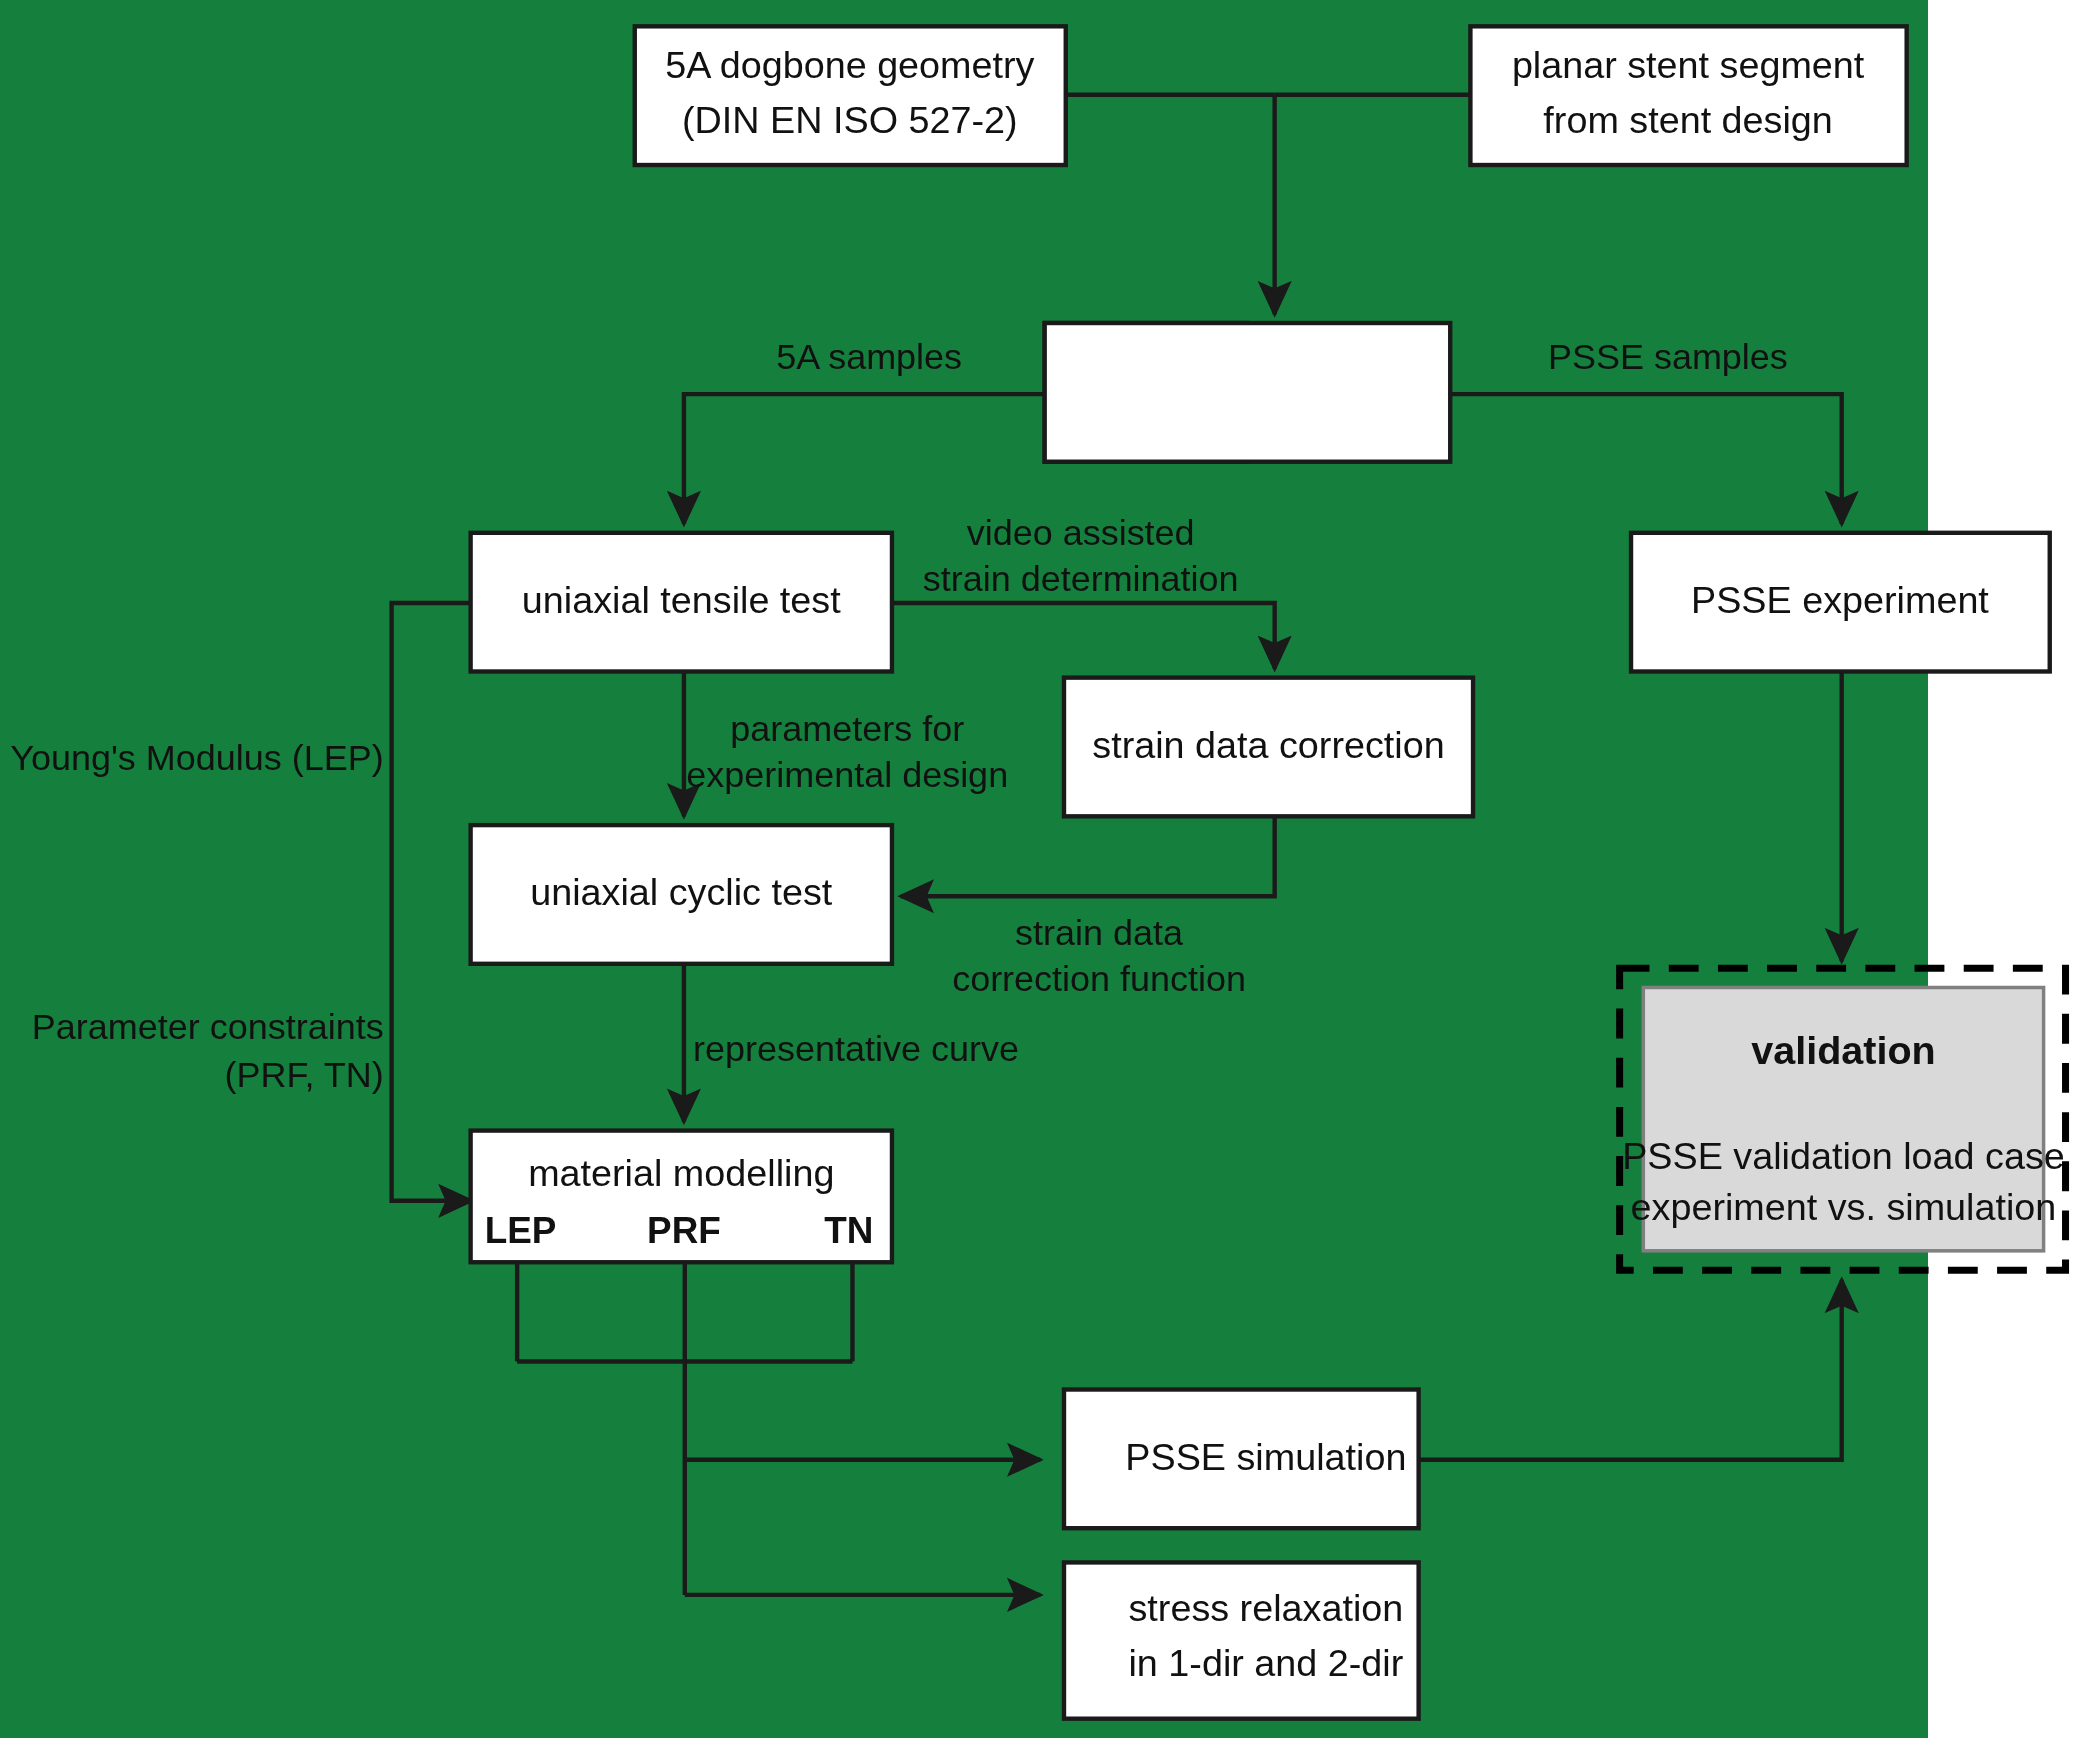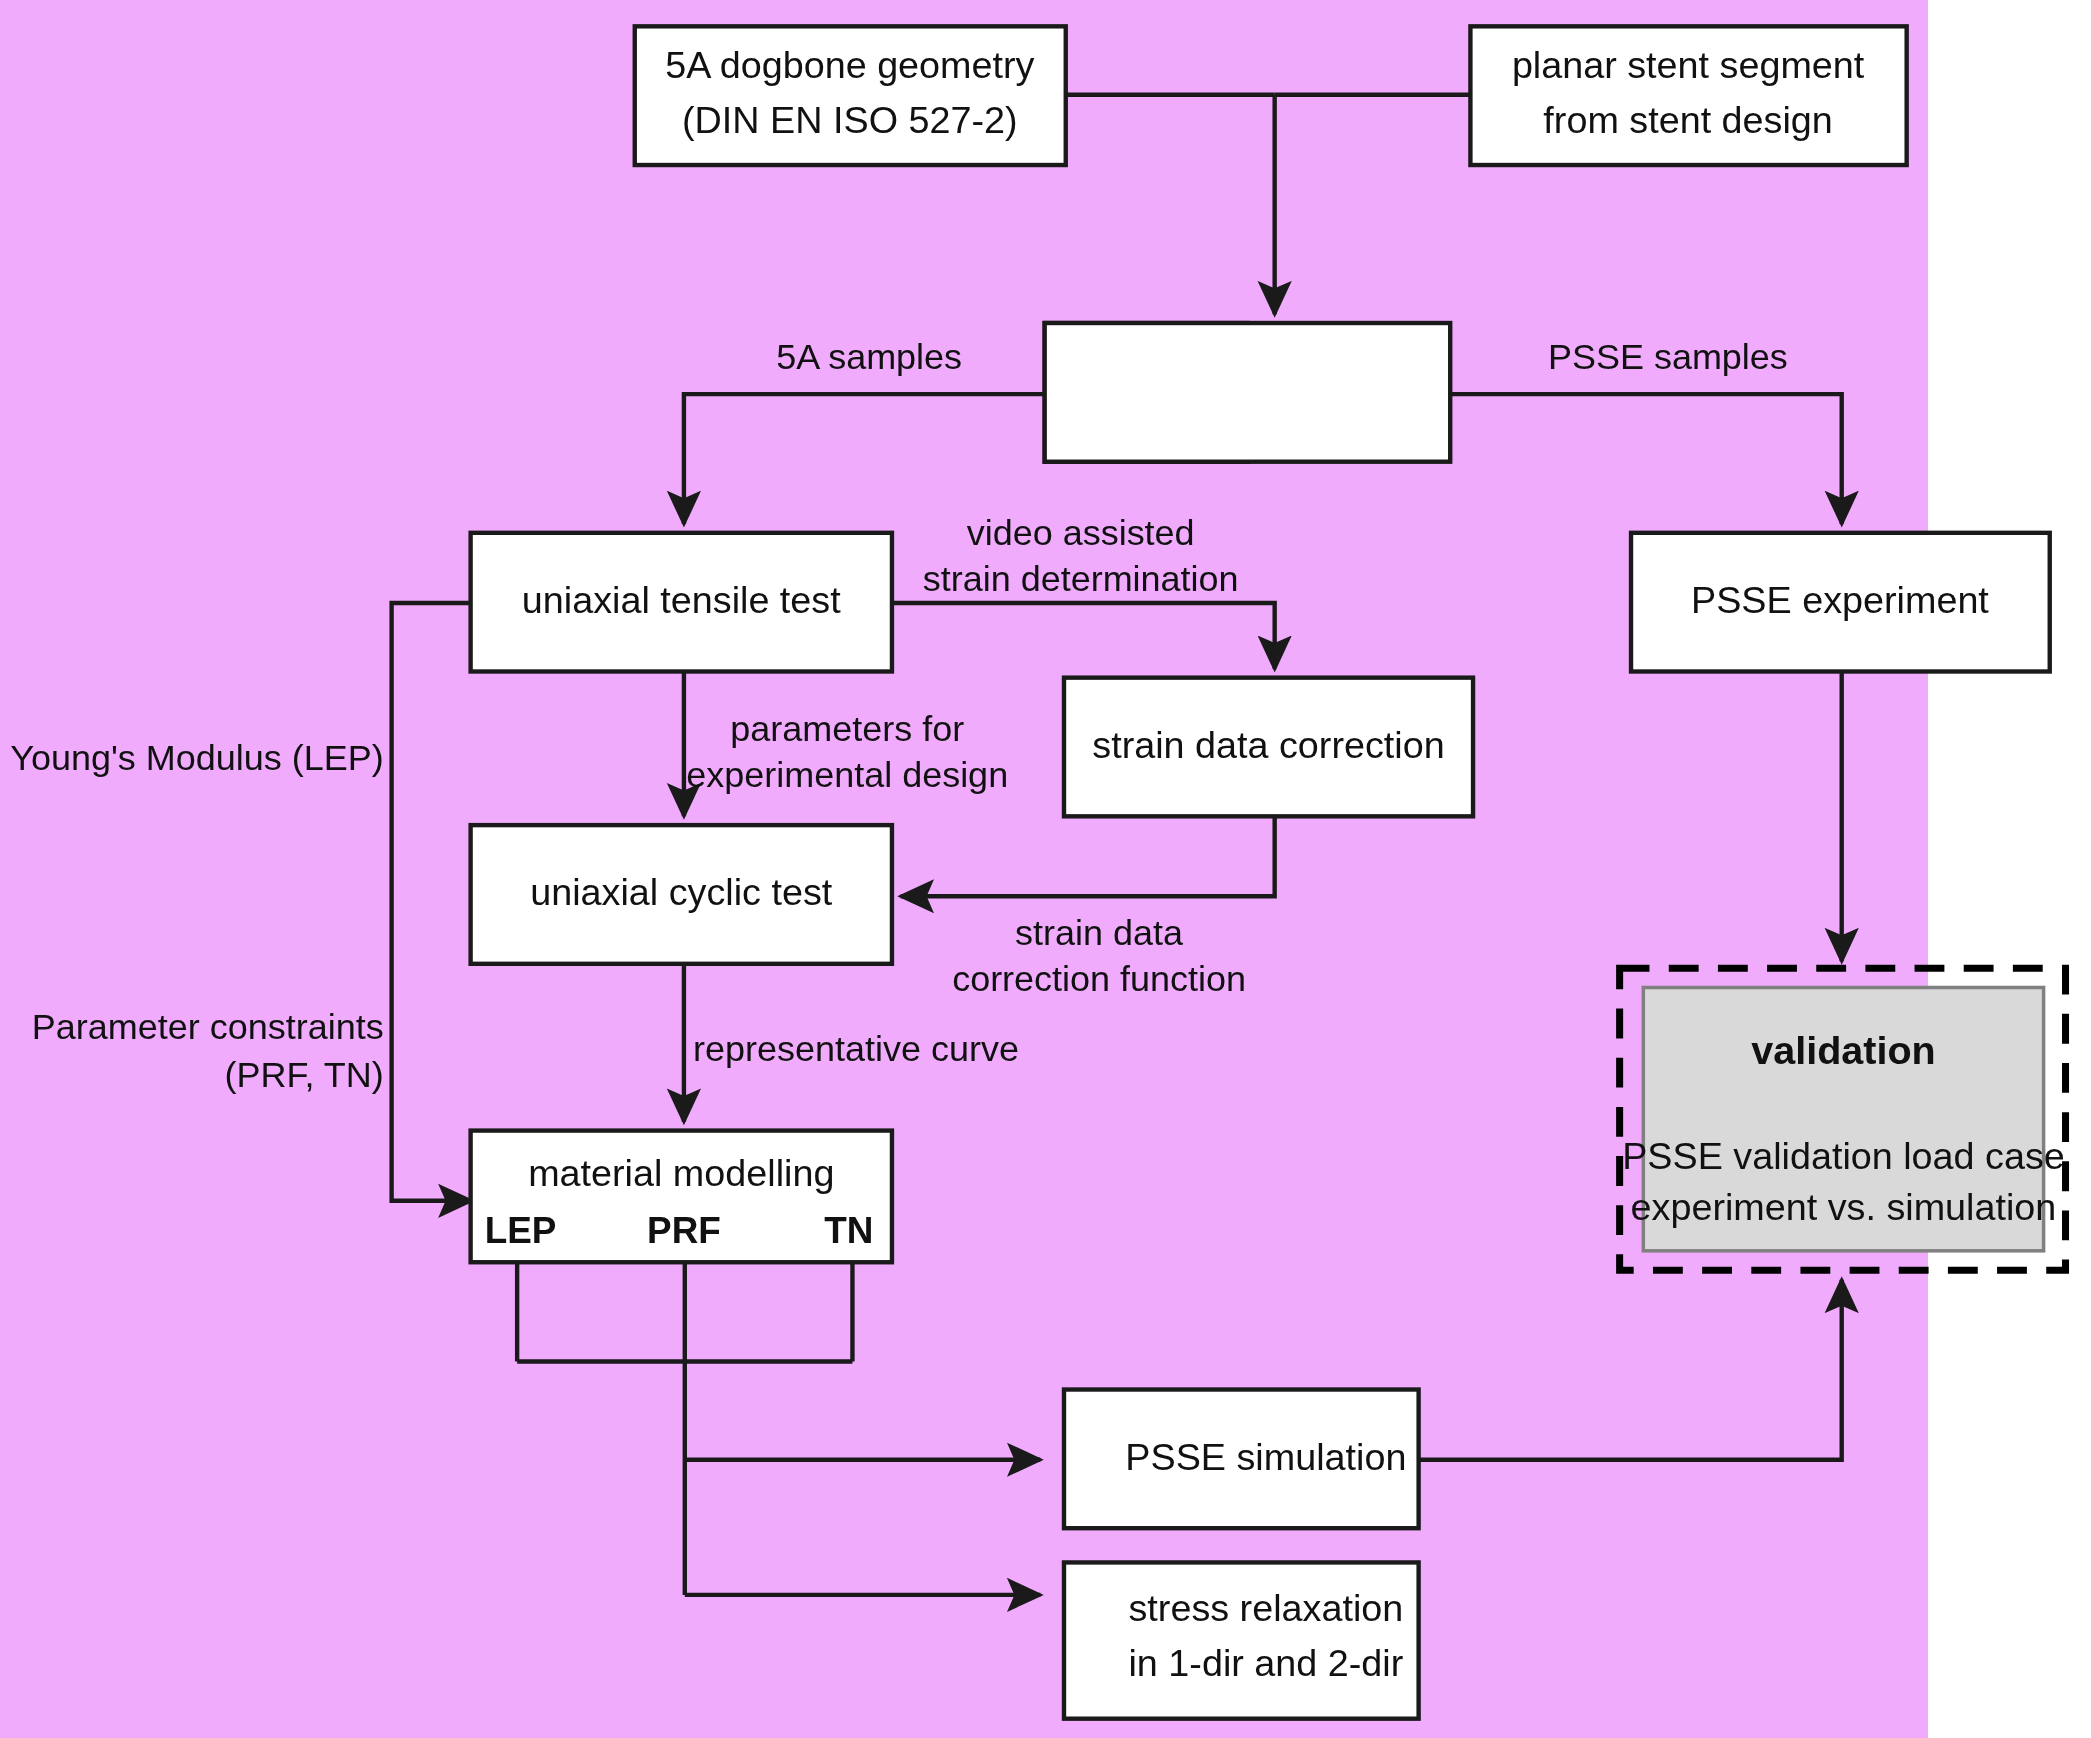--- a/index.html
+++ b/index.html
@@ -4,21 +4,21 @@
 <style>
   html, body {
     margin: 0;
     padding: 0;
     background: #ffffff;
   }
   #page {
     position: relative;
     width: 1928px;
     height: 1738px;
-    background: #f0abfc;
+    background: #15803d;
     font-family: "Liberation Sans", sans-serif;
   }
   svg.flow {
     display: block;
     width: 2092px;
     height: 1738px;
   }
   .box-rect {
     fill: #ffffff;
     stroke: #1a1a1a;

